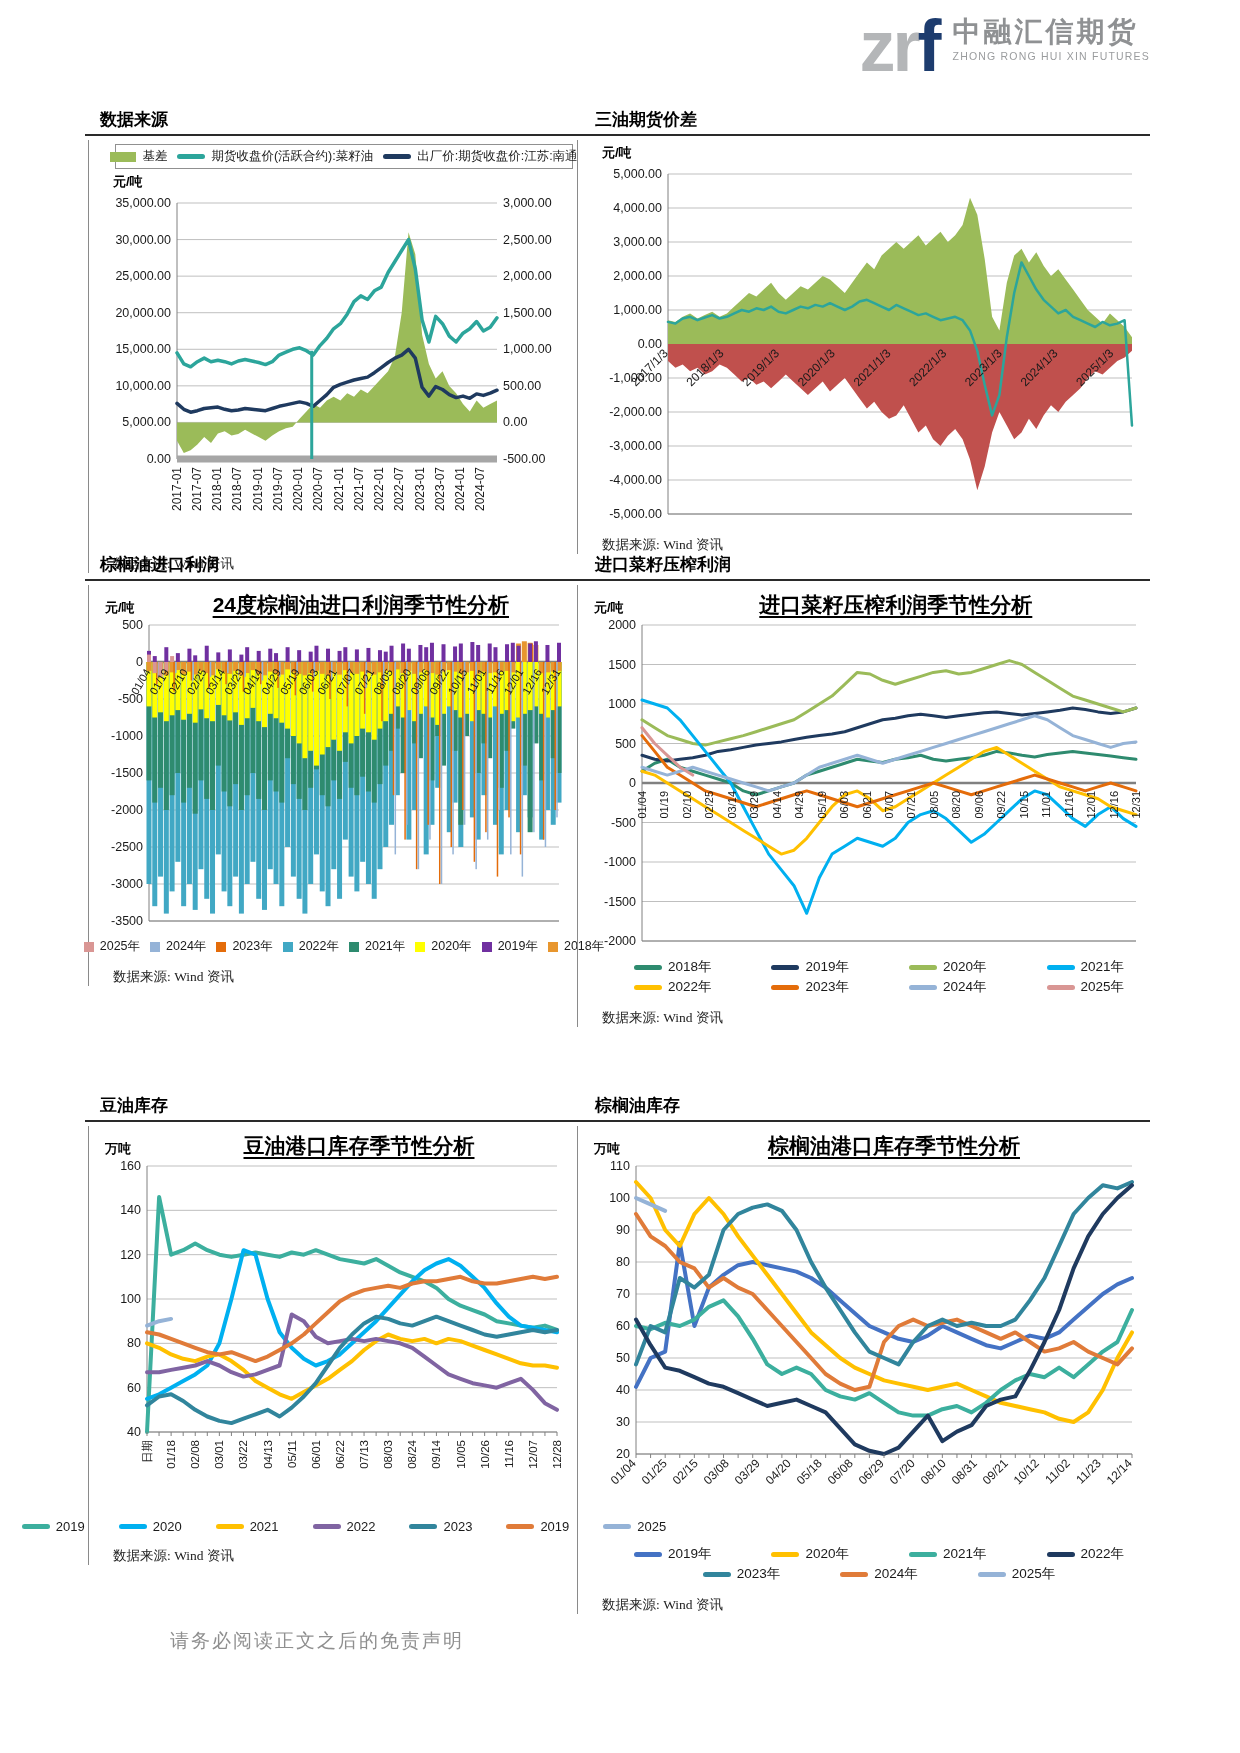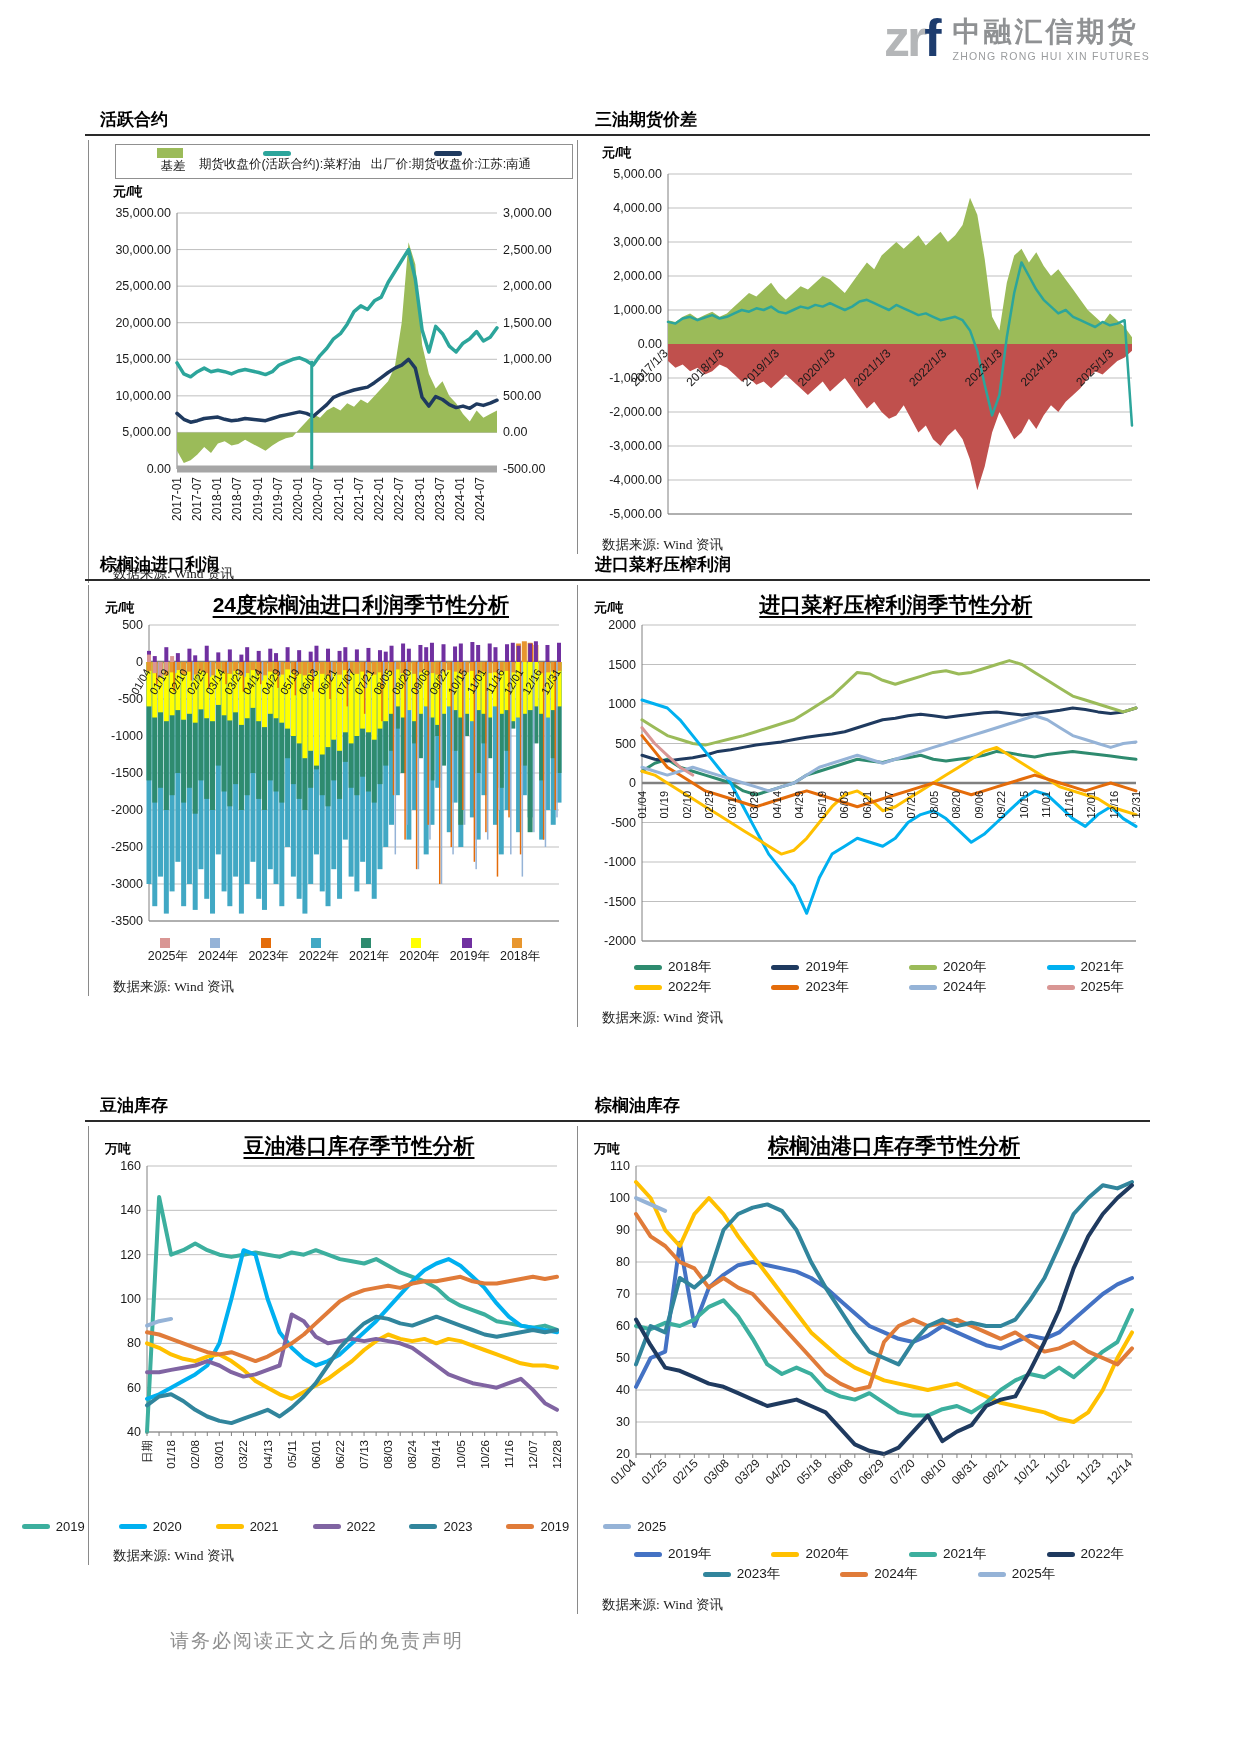--- a/index.html
+++ b/index.html
@@ -1,37 +1,37 @@
 <!DOCTYPE html>
 <html><head>
 <meta charset="utf-8">
 <style>
   html,body{margin:0;padding:0;}
   body{width:1240px;height:1753px;position:relative;background:#ffffff;
        font-family:"Liberation Sans","DejaVu Sans",sans-serif;color:#111;}
   .logo{position:absolute;top:16px;right:90px;display:flex;align-items:flex-start;gap:14px;}
-  .logo-zrf{font-size:52px;font-weight:bold;line-height:.85;letter-spacing:-3px;}
+  .logo-zrf{font-size:72px;font-weight:bold;line-height:.85;letter-spacing:-3px;}
   .logo-zr{color:#b4b6b8;}
   .logo-f{color:#1d3c6e;}
   .logo-text{margin-top:2px;}
   .logo-cn{font-size:28px;font-weight:bold;color:#8f9193;letter-spacing:3px;line-height:1;}
   .logo-en{font-size:10.5px;color:#9a9c9e;letter-spacing:1.2px;margin-top:4px;}
   .sec-title{position:absolute;font-size:17px;font-weight:bold;color:#000;}
   .rule{position:absolute;left:85px;width:1065px;border-top:2px solid #2a2a2a;height:0;}
   .panel{position:absolute;border-left:1px solid #8a8a8a;padding-left:8px;}
   .legendbox{display:flex;flex-direction:column;gap:2px;margin:4px 6px 2px 18px;padding:3px 4px;}
   .lg-border{border:1px solid #909090;}
   .lg-row{display:flex;justify-content:center;align-items:center;gap:22px;flex-wrap:nowrap;}
   .lg-item{display:flex;align-items:center;font-size:12px;white-space:nowrap;color:#1a1a1a;}
   .lg-wide .lg-row{gap:60px;}
   .lg-wide .lg-item{font-size:13.5px;}
   .lg-mid .lg-row{gap:34px;}
   .lg-mid .lg-item{font-size:13px;}
   .lg-small .lg-row{gap:10px;}
-  .lg-small .lg-item{font-size:12.5px;flex-direction:column;}
+  .lg-small .lg-item{font-size:12.5px;}
   .sw{display:inline-block;margin-right:6px;}
   .sw-rect{width:26px;height:10px;}
   .sw-line{width:28px;height:5px;border-radius:3px;}
   .sw-sq{width:10px;height:10px;}
   .unit{font-size:13px;font-weight:bold;margin:4px 0 2px 16px;color:#000;}
   .ctitle-row{display:flex;align-items:baseline;margin:6px 0 0 8px;}
   .unit2{font-size:13px;font-weight:bold;white-space:nowrap;margin-right:8px;color:#000;}
   .ctitle{flex:1;text-align:center;font-size:21px;font-weight:bold;color:#000;
           text-decoration:underline;text-underline-offset:4px;}
   .source{font-family:"Liberation Serif","DejaVu Serif",serif;font-size:13.5px;color:#222;
@@ -44,21 +44,21 @@
 <body>
 
 <div class="logo">
   <div class="logo-zrf"><span class="logo-zr">zr</span><span class="logo-f">f</span></div>
   <div class="logo-text">
     <div class="logo-cn">中融汇信期货</div>
     <div class="logo-en">ZHONG RONG HUI XIN FUTURES</div>
   </div>
 </div>
 
-<div class="sec-title" style="left:100px;top:108px;">活跃合约</div>
+<div class="sec-title" style="left:100px;top:108px;">数据来源</div>
 <div class="sec-title" style="left:595px;top:108px;">三油期货价差</div>
 <div class="rule" style="top:134px;"></div>
 
 <div class="panel" style="left:88px;top:140px;width:482px;">
   <div class="legendbox lg-border lg-small">
       <div class="lg-row">
         <span class="lg-item">
           <span class="sw sw-rect" style="background: rgb(155, 187, 89);"></span>
           <span>基差</span>
         </span>

